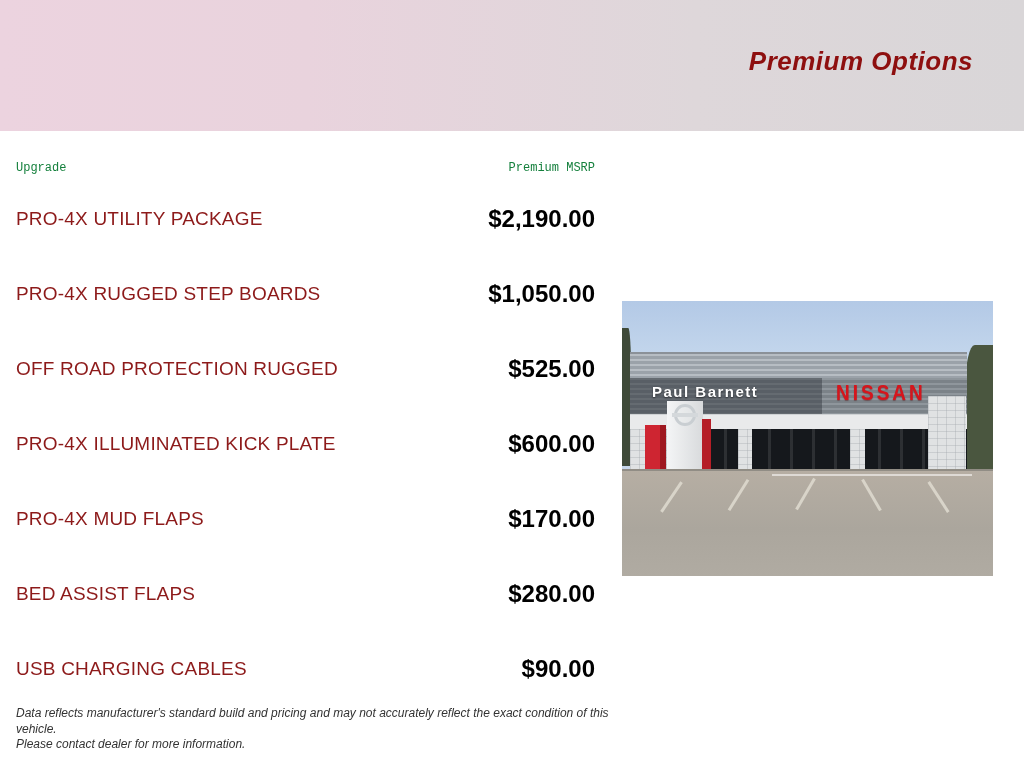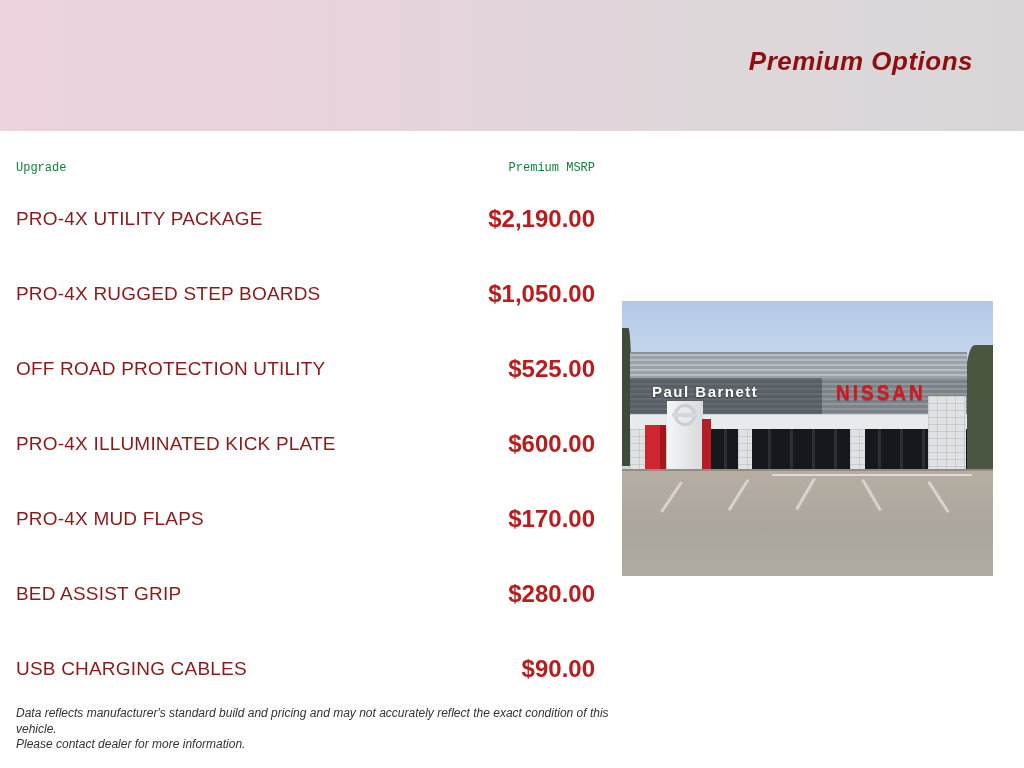--- a/index.html
+++ b/index.html
@@ -27,21 +27,21 @@
     position:absolute; left:16px; top:161px; width:579px;
     display:flex; justify-content:space-between;
     font-size:12px; color:#15803d;font-family:Liberation Mono, monospace;
   }
   .opt-row {
     position:absolute; left:16px; width:579px;
     display:flex; justify-content:space-between; align-items:center;
     white-space:nowrap;
   }
   .opt-row .opt-name  { font-size:19px; color:#8d1a1a; letter-spacing:0.2px; }
-  .opt-row .opt-price { font-size:24px; font-weight:bold; color:#b91c1c; }
+  .opt-row .opt-price { font-size:24px; font-weight:bold; color:#000000; }
   .r0{top:205px}.r1{top:280px}.r2{top:355px}.r3{top:430px}.r4{top:505px}.r5{top:580px}.r6{top:655px}
 
   
   .disclaimer {
     position:absolute; left:16px; top:706px; width:620px;
     font-size:12px; font-style:italic; color:#333333; line-height:1.3;
   }
 
   
   .photo {
@@ -143,33 +143,33 @@
 
 <div class="opt-row r0">
   <span class="opt-name">PRO-4X UTILITY PACKAGE</span>
   <span class="opt-price">$2,190.00</span>
 </div>
 <div class="opt-row r1">
   <span class="opt-name">PRO-4X RUGGED STEP BOARDS</span>
   <span class="opt-price">$1,050.00</span>
 </div>
 <div class="opt-row r2">
-  <span class="opt-name">OFF ROAD PROTECTION UTILITY</span>
+  <span class="opt-name">OFF ROAD PROTECTION RUGGED</span>
   <span class="opt-price">$525.00</span>
 </div>
 <div class="opt-row r3">
   <span class="opt-name">PRO-4X ILLUMINATED KICK PLATE</span>
   <span class="opt-price">$600.00</span>
 </div>
 <div class="opt-row r4">
   <span class="opt-name">PRO-4X MUD FLAPS</span>
   <span class="opt-price">$170.00</span>
 </div>
 <div class="opt-row r5">
-  <span class="opt-name">BED ASSIST GRIP</span>
+  <span class="opt-name">BED ASSIST FLAPS</span>
   <span class="opt-price">$280.00</span>
 </div>
 <div class="opt-row r6">
   <span class="opt-name">USB CHARGING CABLES</span>
   <span class="opt-price">$90.00</span>
 </div>
 
 <div class="disclaimer">
   <div>Data reflects manufacturer's standard build and pricing and may not accurately reflect the exact condition of this vehicle.</div>
   <div>Please contact dealer for more information.</div>

